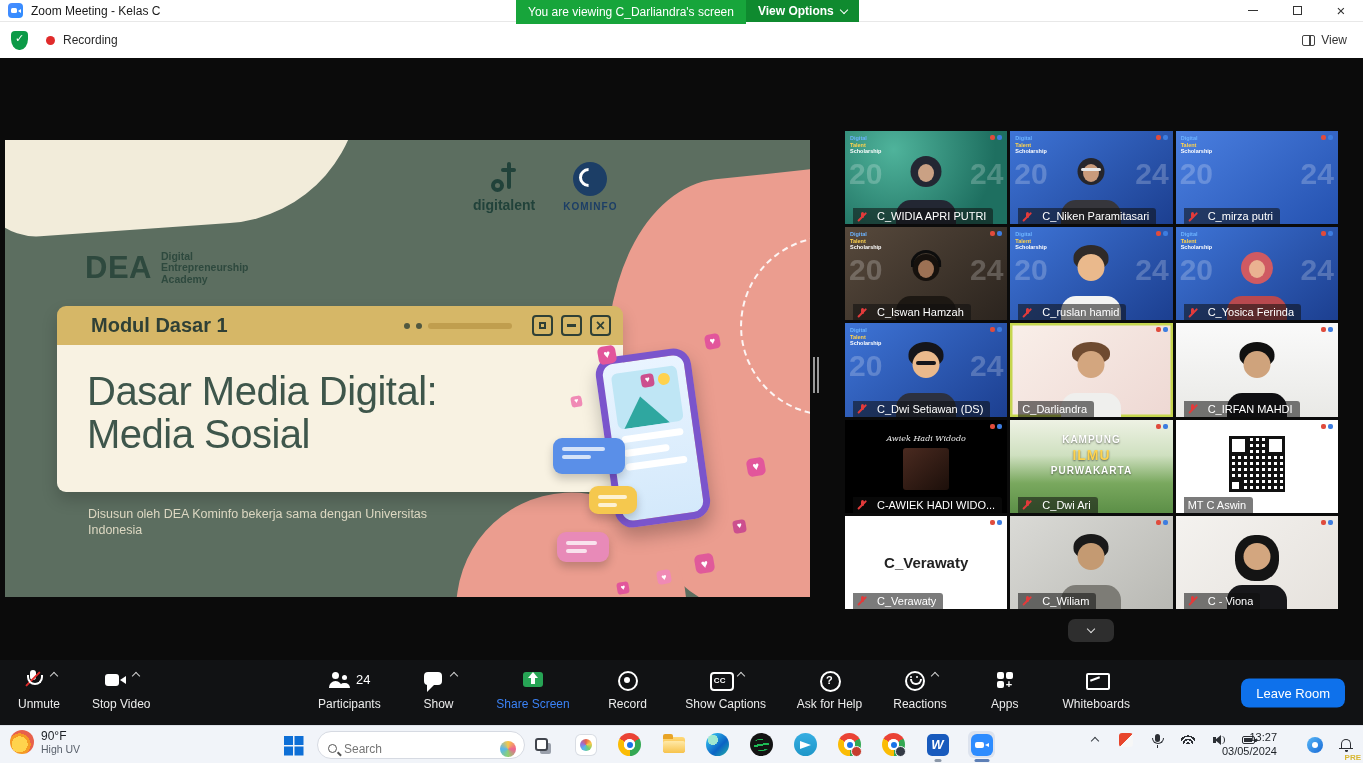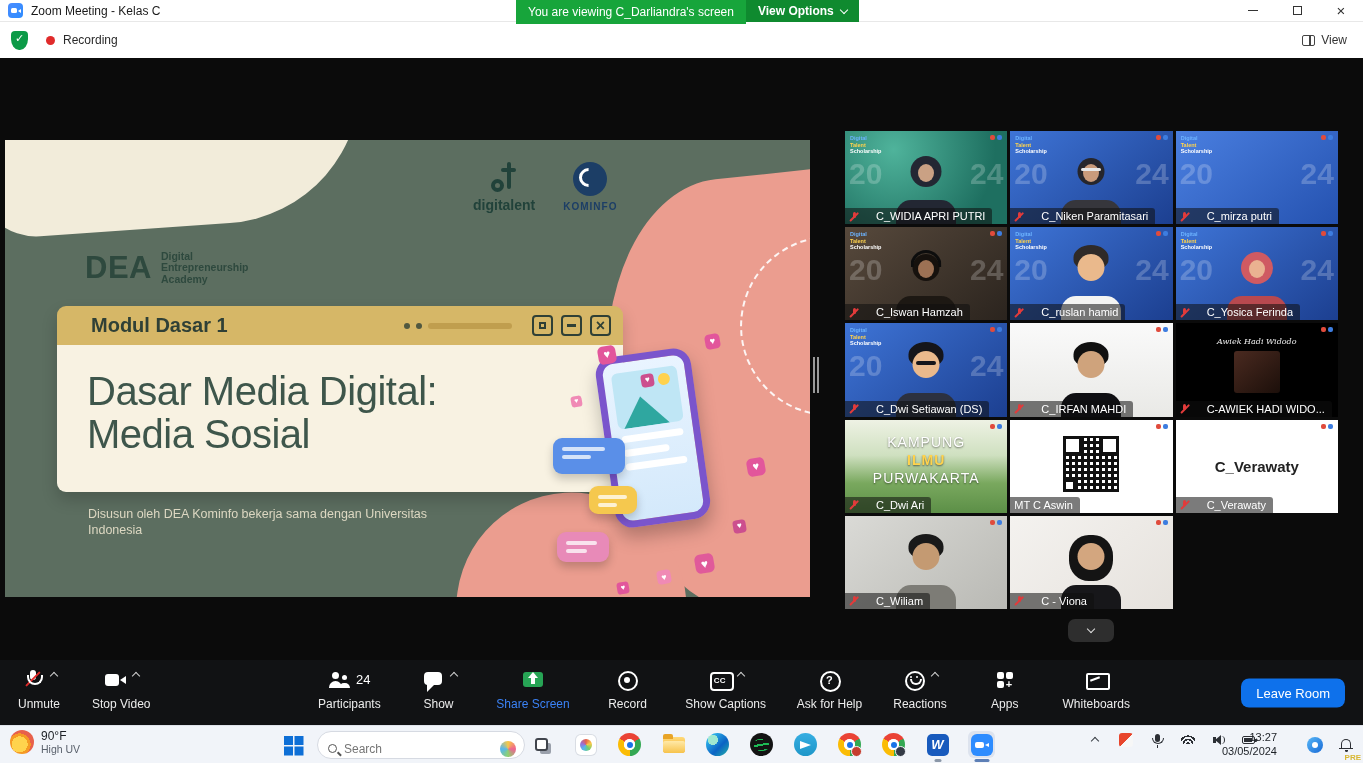--- a/index.html
+++ b/index.html
@@ -109,21 +109,21 @@
 
   
   .resize-handle { position:absolute; left:813px; top:299px; width:6px; height:36px;
     border-left:2px solid #9a9a9a; border-right:2px solid #9a9a9a; cursor:col-resize; }
 
   
   .pgrid { position:absolute; left:845px; top:73px; width:493px; height:478px; display:grid;
     grid-template-columns:repeat(3,1fr); grid-template-rows:repeat(5,1fr); gap:3px; }
   .tile { position:relative; overflow:hidden; background:#222; cursor:pointer; }
   .tile.active { box-shadow:inset 0 0 0 2.5px #c6d64f; }
-  .tile .label { position:absolute; left:0; bottom:0; display:flex; align-items:center; gap:17px;
+  .tile .label { position:absolute; left:8px; bottom:0; display:flex; align-items:center; gap:10px;
     background:rgba(15,15,15,.55); color:#fff; font-size:11px; padding:2px 7px 2px 4px;
     border-top-right-radius:3px; max-width:97%; }
   .tile .nm { white-space:nowrap; overflow:hidden; text-overflow:ellipsis; }
   .mic-off-sm { position:relative; width:10px; height:11px; flex:0 0 auto; }
   .mic-off-sm::before { content:""; position:absolute; left:3.5px; top:1px; width:3px; height:6px; background:#e23b3b; border-radius:2px; }
   .mic-off-sm::after { content:""; position:absolute; left:-1px; top:5px; width:12px; height:1.6px;
     background:#e23b3b; transform:rotate(-45deg); border-radius:1px; }
   .corner { position:absolute; top:4px; right:5px; display:flex; gap:2px; z-index:3; }
   .corner i { width:5px; height:5px; border-radius:2px; display:block; }
   .corner .c1 { background:#e04b3c; } .corner .c2 { background:#3d7de0; }
@@ -188,21 +188,21 @@
     font-weight:700; font-size:15px; color:#222; }
   .style-white-nametext .bigtext { display:flex; }
   .caption { display:none; position:absolute; top:14px; left:0; right:0; text-align:center;
     color:#eee; font-size:8px; font-style:italic; font-family:"DejaVu Serif","Liberation Serif",serif; }
   .style-black-text .caption { display:block; }
   .caption::after { content:""; display:block; width:46px; height:42px; margin:5px auto 0;
     background:linear-gradient(140deg,#4a2a20,#1c0f0a); border-radius:3px; }
   .land { display:none; position:absolute; top:13px; left:0; right:0; text-align:center; line-height:1.3;
     text-shadow:0 1px 2px rgba(0,0,0,.55); }
   .style-landscape .land { display:block; }
-  .land .l1,.land .l3 { display:block; color:#fff; font-size:14px; font-weight:400; letter-spacing:1px; }
+  .land .l1,.land .l3 { display:block; color:#fff; font-size:10px; font-weight:700; letter-spacing:1px; }
   .land .l2 { display:block; color:#ffd34d; font-size:14px; font-weight:800; letter-spacing:1px; }
   .qr { display:none; position:absolute; left:50%; top:48%; transform:translate(-50%,-50%);
     width:56px; height:56px;
     background:repeating-linear-gradient(0deg,#111 0 3px,transparent 3px 6px),
                repeating-linear-gradient(90deg,#111 0 3px,#fff 3px 6px); }
   .style-qrcode .qr { display:block; }
   .qr::before,.qr::after,.qr i { content:""; position:absolute; width:13px; height:13px;
     border:3px solid #111; background:#fff; display:block; }
   .qr::before { left:0; top:0; } .qr::after { right:0; top:0; } .qr i { left:0; bottom:0; }
 
@@ -638,20 +638,38 @@
             <span class="face"></span>
             <span class="glasses"></span>
             <span class="bodyp"></span>
     </div>
 
     <div class="label">
       <span class="mic-off-sm"></span>
       <span class="nm">C_Dwi Setiawan (DS)</span>
     </div>
   </div>
+        <div class="tile style-pink-person active">
+
+    <span class="corner">
+            <i class="c1"></i>
+            <i class="c2"></i>
+          </span>
+    <div class="figure">
+      <span class="hair"></span>
+            <span class="head"></span>
+            <span class="face"></span>
+            <span class="bodyp"></span>
+    </div>
+
+    <div class="label">
+
+      <span class="nm">C_Darliandra</span>
+    </div>
+  </div>
         <div class="tile style-white-suit">
 
     <span class="corner">
             <i class="c1"></i>
             <i class="c2"></i>
           </span>
     <div class="figure">
       <span class="hair"></span>
             <span class="head"></span>
             <span class="face"></span>

